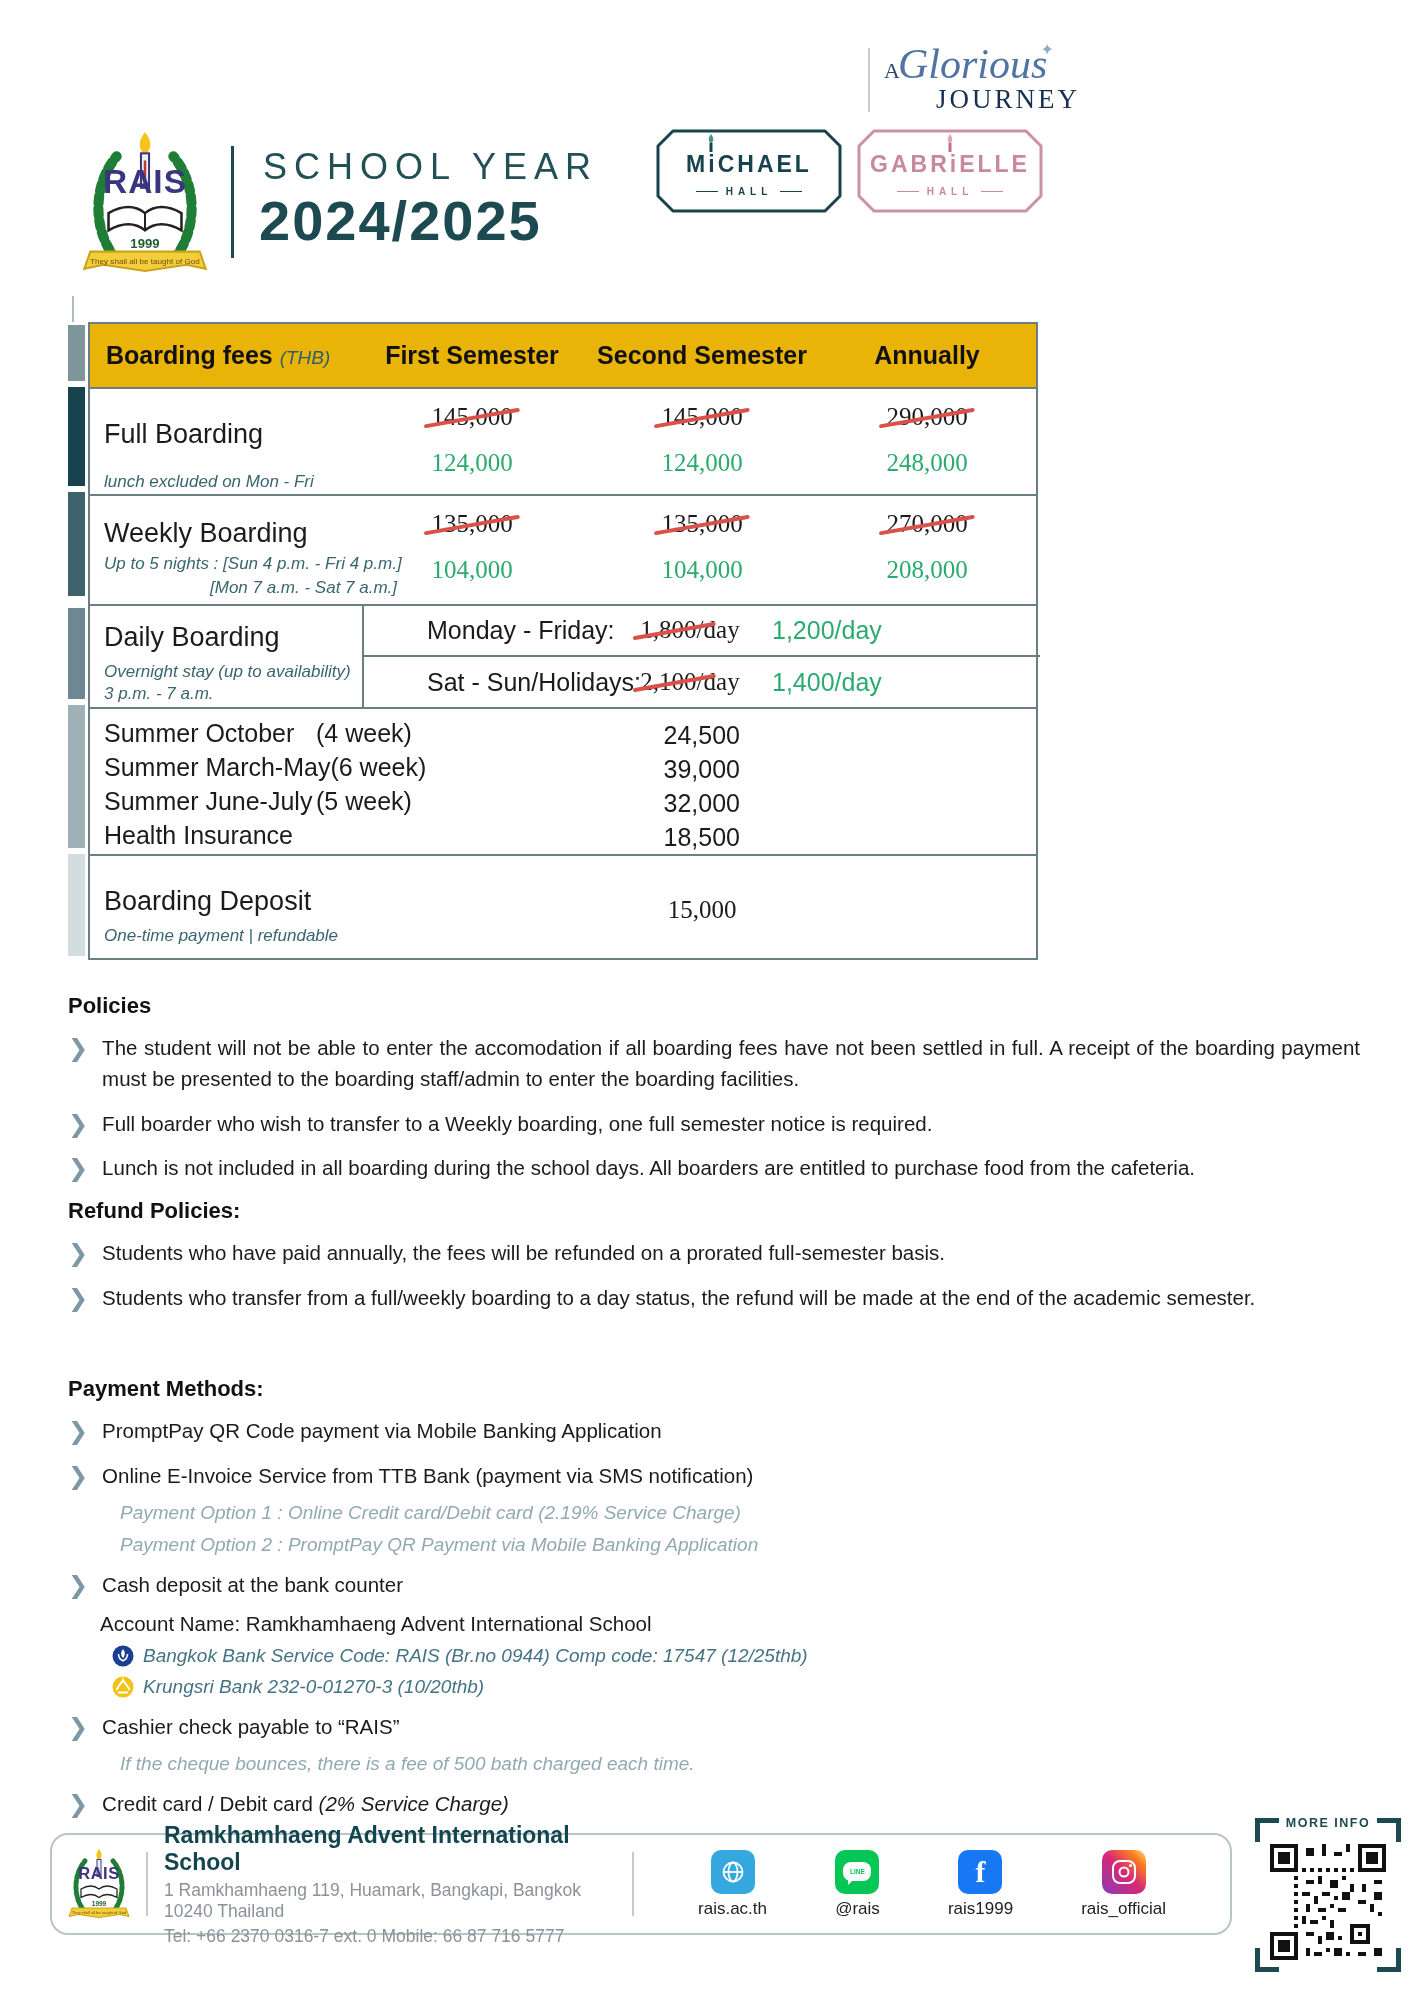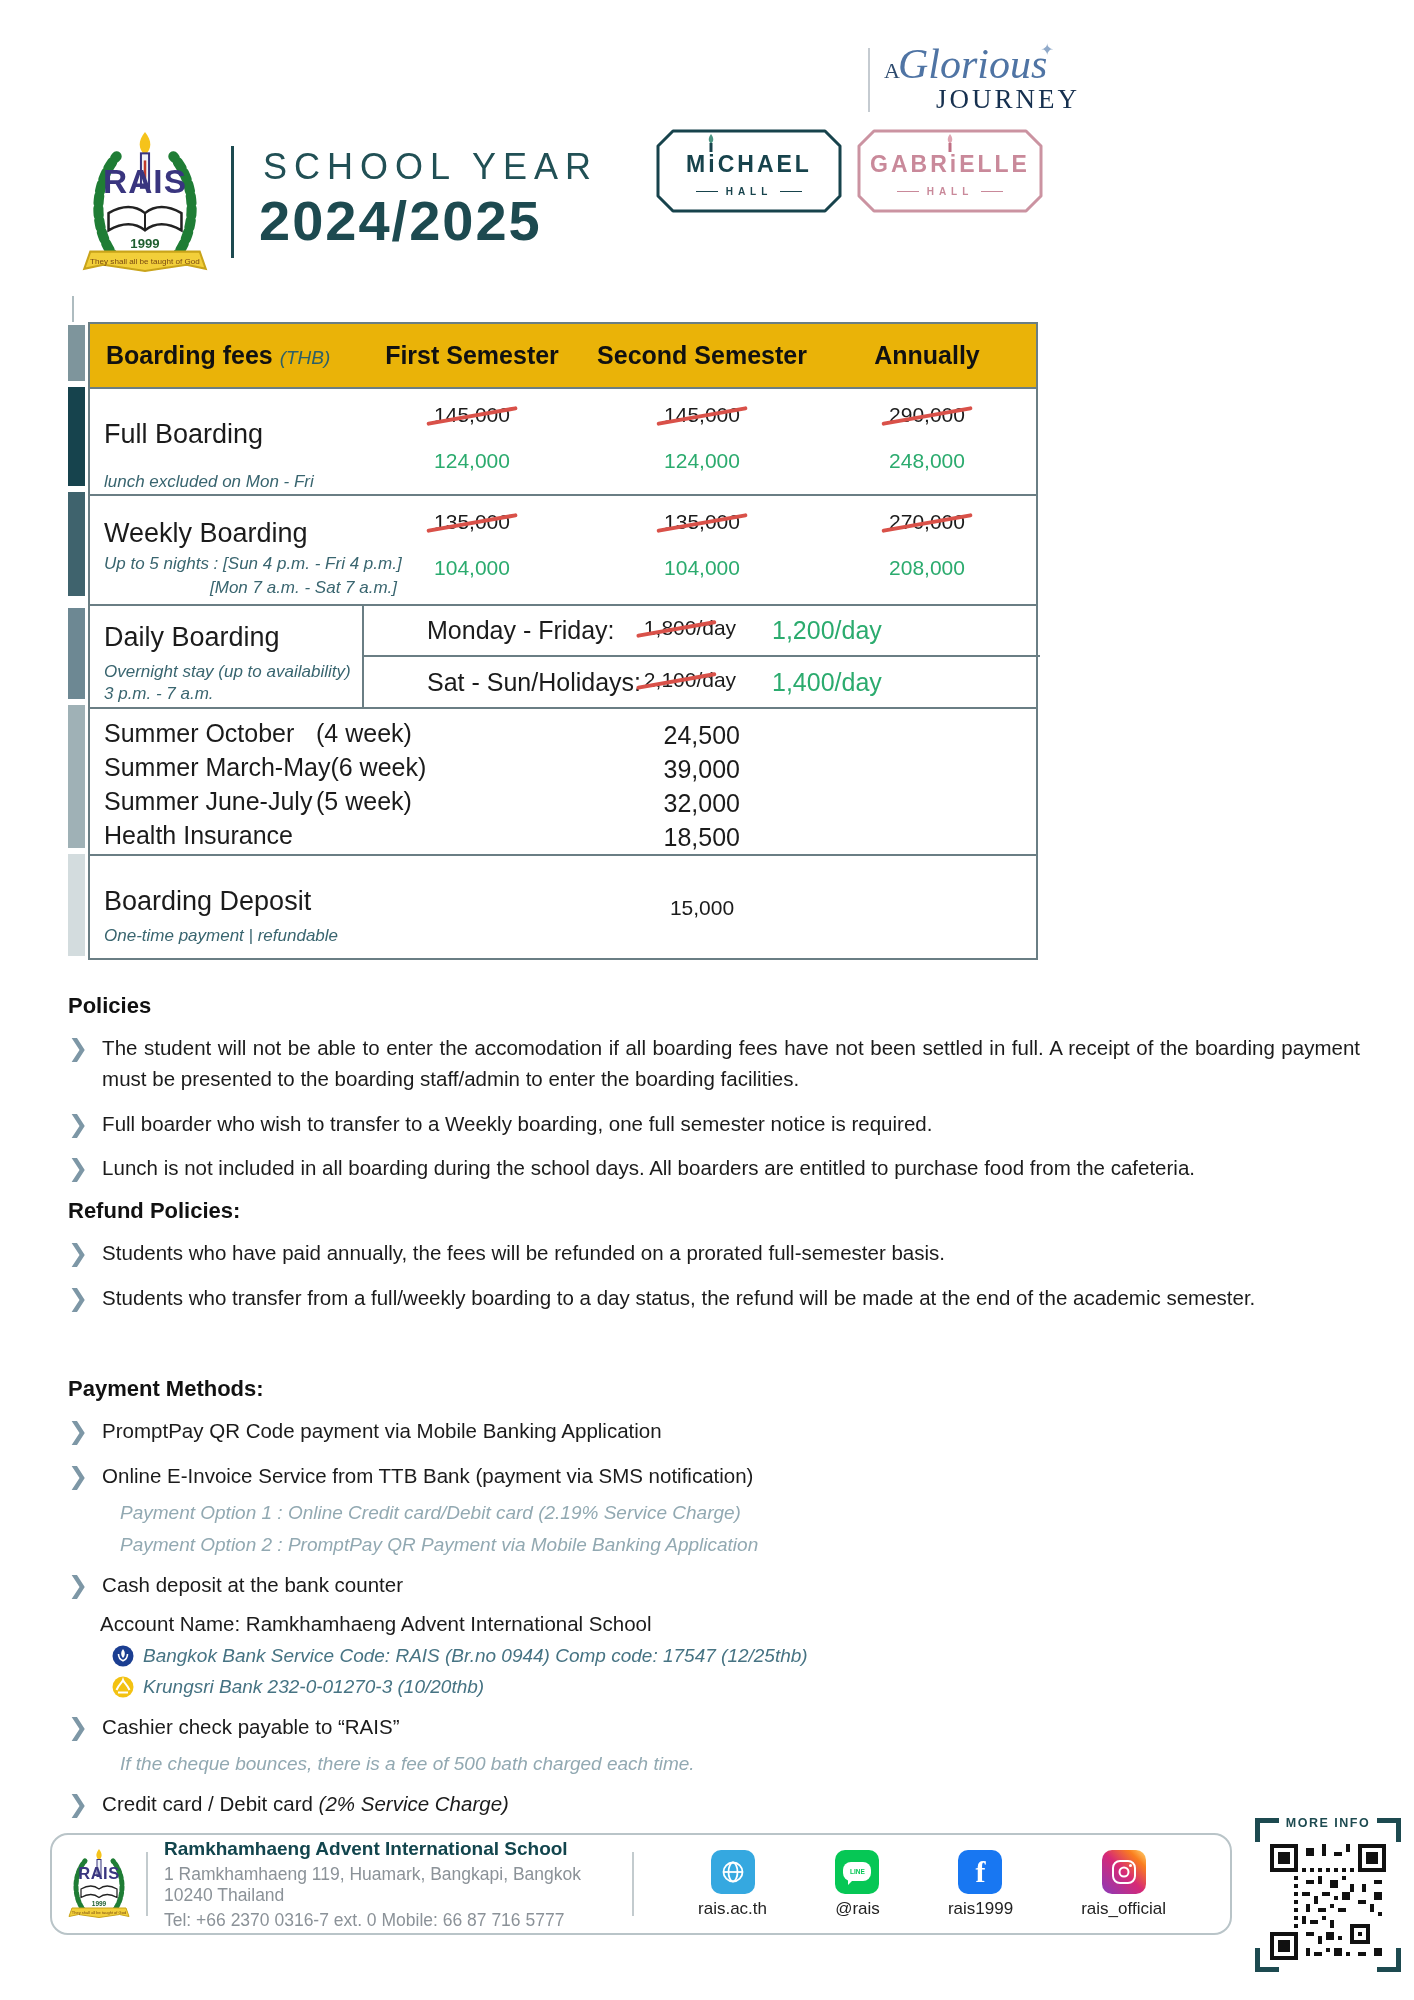--- a/index.html
+++ b/index.html
@@ -44,21 +44,21 @@
   .accent { position:absolute; left:68px; width:17px; }
   .tbl { position:absolute; left:88px; top:322px; width:950px; height:638px; border-left:2px solid #6a7e84; border-right:2px solid #6a7e84; border-top:2px solid #6a7e84; border-bottom:2px solid #6a7e84; }
   .hline { position:absolute; left:0; width:100%; height:2px; background:#6a7e84; }
   .thead { position:absolute; left:0; top:0; width:100%; height:63px; background:#eab308; }
   .thead-title { position:absolute; left:16px; top:17px; font-size:25px; }
   .thead-title b { font-weight:bold; color:#111; }
   .thead-title .thb { font-style:italic; color:#2d6068; font-size:19px; }
   .colhead { position:absolute; top:17px; transform:translateX(-50%); font-size:25px; font-weight:bold; color:#111; white-space:nowrap; }
   .row-name { position:absolute; left:14px; font-size:27px; color:#1b1b1b; white-space:nowrap; }
   .row-note { position:absolute; left:14px; font-size:17px; font-style:italic; color:#39656f; white-space:nowrap; }
-  .val { position:absolute; transform:translateX(-50%); font-size:21px; white-space:nowrap; }
+  .val { position:absolute; transform:translateX(-50%); font-size:25px; white-space:nowrap;font-family:Liberation Serif, serif; }
   .green { color:#2bab6e; }
   .struck { position:relative; display:inline-block; color:#1b1b1b; }
   .struck::after { content:""; position:absolute; left:-8px; right:-8px; top:46%; height:4px; background:#d95149; border-radius:2px; transform:rotate(-10deg); }
   .struck.ext::after { right:-20px; }
   .vline { position:absolute; width:2px; background:#6a7e84; }
   .daily-label { position:absolute; font-size:25px; white-space:nowrap; }
   .summer-line { position:absolute; left:14px; font-size:25px; white-space:nowrap; }
   .summer-line .wk-label { display:inline-block; min-width:212px; }
   .summer-val { position:absolute; left:500px; width:150px; text-align:right; font-size:25px; }
 
@@ -72,21 +72,21 @@
   .sub-option { margin:10px 0 0 52px; font-size:19px; font-style:italic; color:#92a9b2; }
   .account-line { margin:12px 0 0 32px; font-size:20.5px; color:#1b1b1b; }
   .bank-line { display:flex; align-items:center; gap:9px; margin:9px 0 0 44px; font-size:19px; font-style:italic; color:#467383; }
   .cheque-note { margin:10px 0 0 52px; font-size:19px; font-style:italic; color:#92a9b2; }
   .card-note { font-style:italic; }
 
   
   .footer-box { position:absolute; left:50px; top:1833px; width:1182px; height:102px; border:2px solid #b9c4c8; border-radius:18px; display:flex; align-items:center; padding:0 16px; gap:16px; }
   .foot-divider { width:2px; height:64px; background:#c3cbce; flex:0 0 2px; }
   .foot-text { width:452px; }
-  .foot-name { font-size:19px; font-weight:bold; color:#12454d; }
+  .foot-name { font-size:23px; font-weight:bold; color:#12454d; }
   .foot-address, .foot-contact { font-size:17.5px; color:#8b9298; margin-top:4px; }
   .socials { flex:1; display:flex; justify-content:space-around; align-items:center; padding:0 14px; }
   .social { display:flex; flex-direction:column; align-items:center; gap:5px; cursor:pointer; }
   .social-label { font-size:17px; color:#222; }
   .sicon { width:44px; height:44px; border-radius:10px; display:flex; align-items:center; justify-content:center; }
   .sicon.web { background:#35a8e0; }
   .sicon.line { background:#06c755; }
   .sicon.fb { background:#1877f2; color:#fff; font-family:"Liberation Serif", serif; font-size:30px; font-weight:bold; }
   .sicon.ig { background:linear-gradient(45deg,#8a3ab9 0%,#d62976 50%,#fa7e1e 80%,#feda75 100%); }
   .line-bubble { width:28px; height:19px; background:#fff; border-radius:8px; display:flex; align-items:center; justify-content:center; font-size:6.5px; font-weight:bold; color:#06c755; position:relative; }

